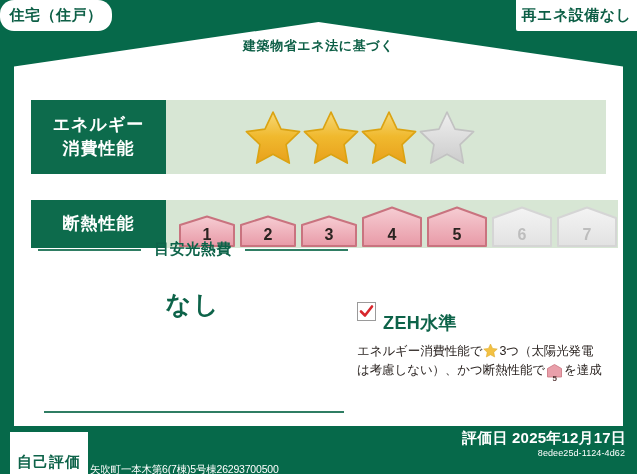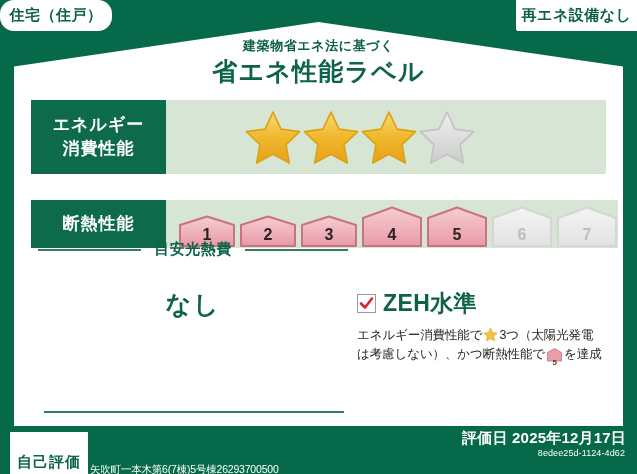--- a/index.html
+++ b/index.html
@@ -187,21 +187,21 @@
   }
   .checkbox {
     width: 19px; height: 19px;
     border: 1.5px solid #9a9a9a;
     background: #fff;
     position: relative;
     flex: 0 0 19px;
   }
   .checkbox svg { position: absolute; left: 1px; top: 1px; }
   .zeh-title {
-    font-size: 23px; font-weight: bold; color: #0d6349; letter-spacing: 0.4px;
+    font-size: 18px; font-weight: bold; color: #0d6349; letter-spacing: 0.4px; margin-top: 23px;
   }
   .zeh-desc {
     margin-top: 7px;
     font-size: 12.5px;
     line-height: 19px;
     color: #2a2320;
     letter-spacing: -0.1px;
   }
   .inline-star { vertical-align: -3px; margin: 0 1px; }
   .inline-house { vertical-align: -4px; margin: 0 2px; position: relative; display: inline-block; }
@@ -259,21 +259,20 @@
 <body>
 
 <div id="root">
 
   <div class="corner-badge" id="badge-left">住宅（住戸）</div>
   <div class="corner-badge" id="badge-right">再エネ設備なし</div>
 
   <div class="roof"></div>
   <div class="roof-titles">
     <div class="title-small">建築物省エネ法に基づく</div>
-    <div class="title-large">省エネ性能ラベル</div>
   </div>
 
   <div class="body-panel">
 
     <div class="perf-row" id="row-energy">
       <div class="perf-label">
         <span>エネルギー</span>
         <span>消費性能</span>
       </div>
       <div class="perf-value">

